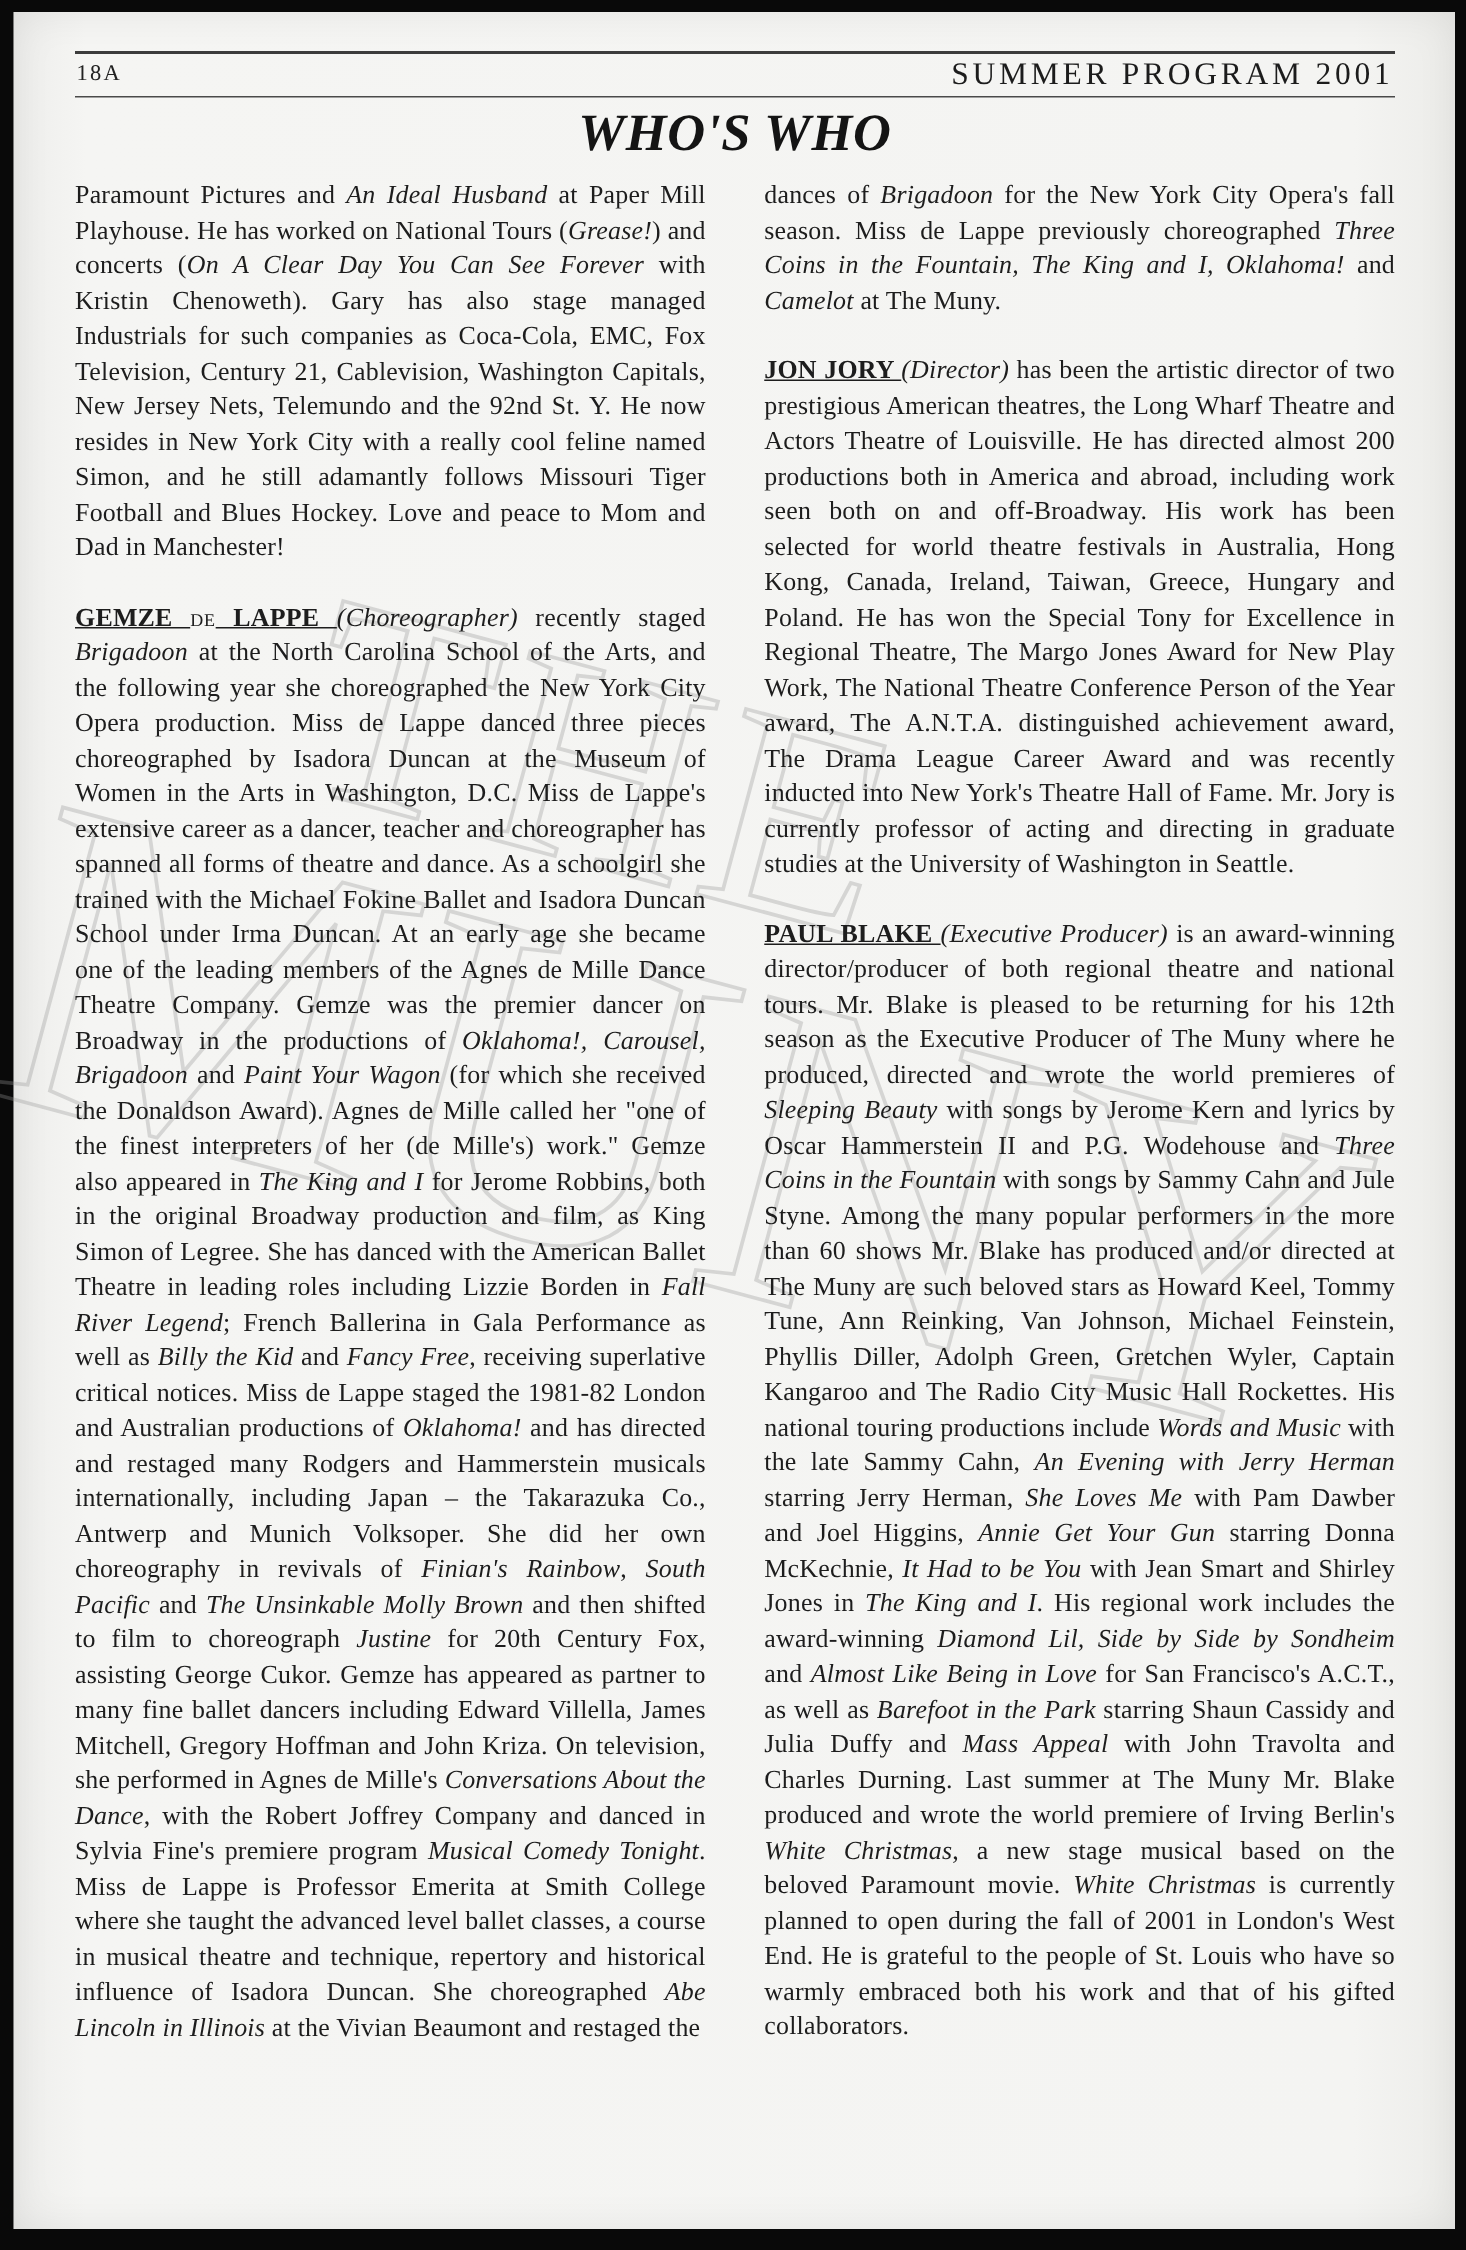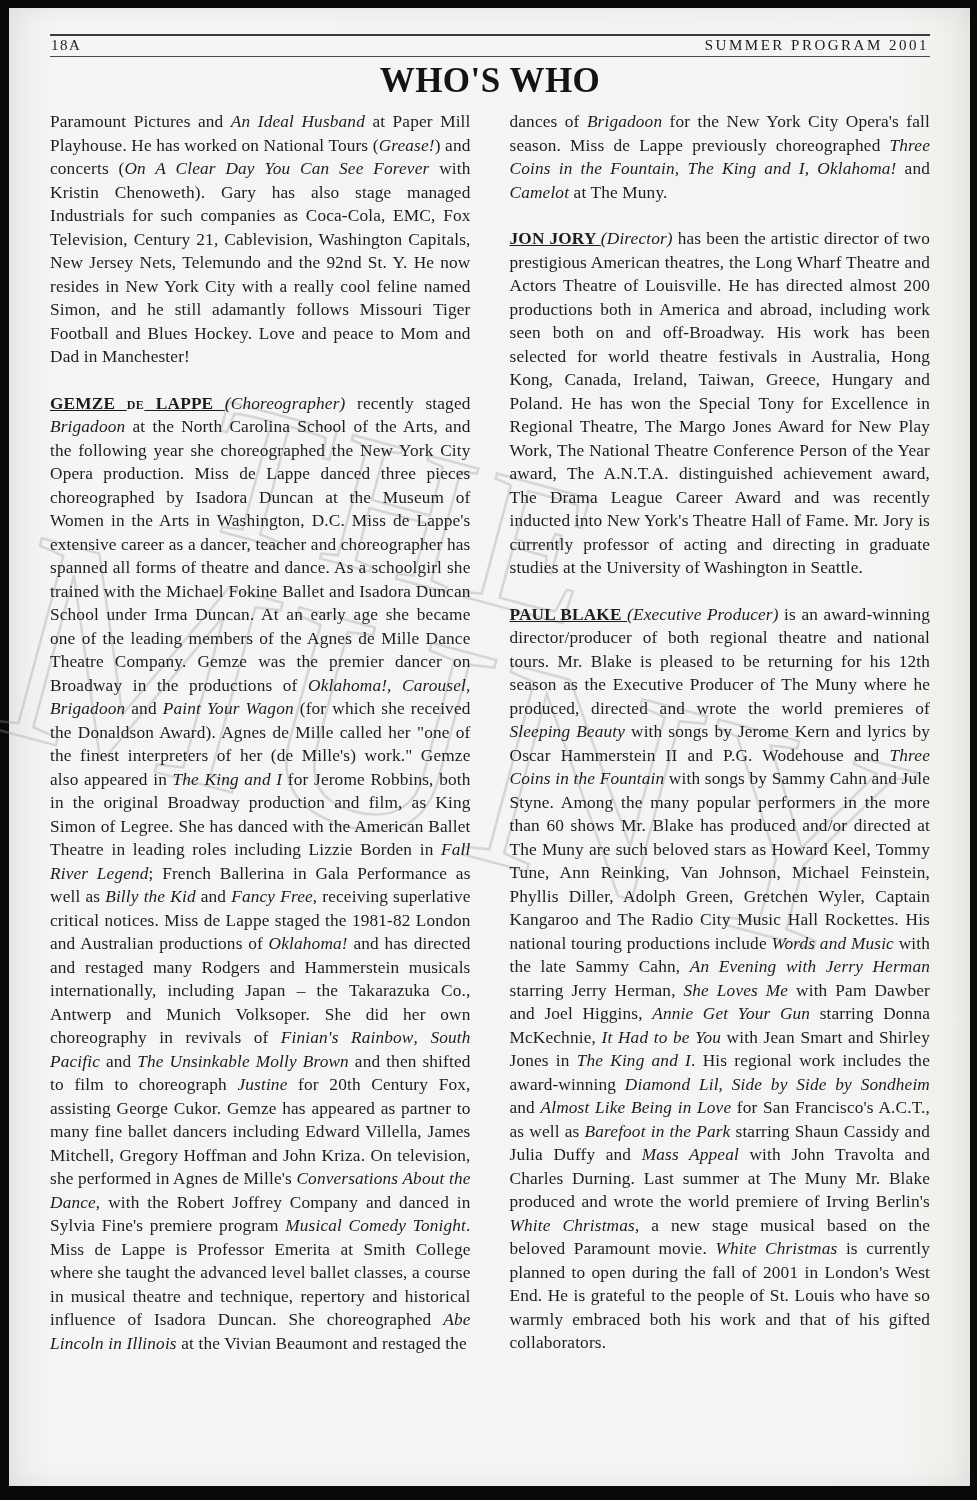--- a/index.html
+++ b/index.html
@@ -6,31 +6,31 @@
   body{width:977px;height:1500px;background:#090909;font-family:"Liberation Serif",serif;}
   .scan{position:relative;width:977px;height:1500px;background:#090909;overflow:hidden;}
   .page{position:absolute;top:8px;left:9px;right:7px;bottom:14px;
         background:linear-gradient(90deg,#ededeb,#f5f5f3 5%,#f4f4f2 93%,#ecece9);
         box-shadow:inset 0 0 28px rgba(0,0,0,0.07);}
   .content{position:relative;height:100%;box-sizing:border-box;padding:26px 40px 0 41px;color:#1d1d1d;}
   .hdr-rule-top{border-top:2px solid #3c3c3c;height:0;}
   .hdr-rule-bottom{border-top:1.5px solid #4a4a4a;height:0;}
   .header-row{display:flex;justify-content:space-between;align-items:center;padding:1px 1px 2px 1px;}
   .page-number{font-size:15px;letter-spacing:1.5px;color:#222;}
-  .program-name{font-size:15px;letter-spacing:2.5px;color:#1c1c1c;}
-  .page-title{text-align:center;font-size:35px;font-weight:bold;letter-spacing:0.5px;color:#141414;margin:4px 0 9px 0;}
+  .program-name{font-size:21px;letter-spacing:2.5px;color:#1c1c1c;}
+  .page-title{text-align:center;font-size:35px;font-weight:bold;letter-spacing:0.5px;color:#141414;margin:4px 0 9px 0;font-style:italic;}
   .columns{position:relative;z-index:1;display:flex;gap:39px;text-align:justify;
            font-size:17.3px;line-height:23.5px;letter-spacing:0.15px;color:#1d1d1d;}
   .col{flex:1;min-width:0;}
   .para{margin:0;}
   .para + .para{margin-top:23px;}
   .seg-p{}
   .seg-i{font-style:italic;}
   .seg-b{font-weight:bold;text-decoration:underline;}
-  .seg-bsc{font-weight:bold;font-variant:small-caps;letter-spacing:0.5px;}
+  .seg-bsc{font-weight:normal;font-variant:small-caps;letter-spacing:0.5px;}
   .watermark{position:absolute;left:18px;top:430px;z-index:0;pointer-events:none;
              transform:rotate(15deg);transform-origin:40% 40%;
              color:transparent;-webkit-text-stroke:2.5px rgba(150,150,150,0.55);
              font-family:"Liberation Serif",serif;opacity:0.6;}
   .wm-the{font-size:195px;line-height:0.78;padding-left:150px;letter-spacing:8px;}
   .wm-muny{font-size:300px;line-height:0.92;letter-spacing:2px;}
 </style>
 </head>
 <body>
 

